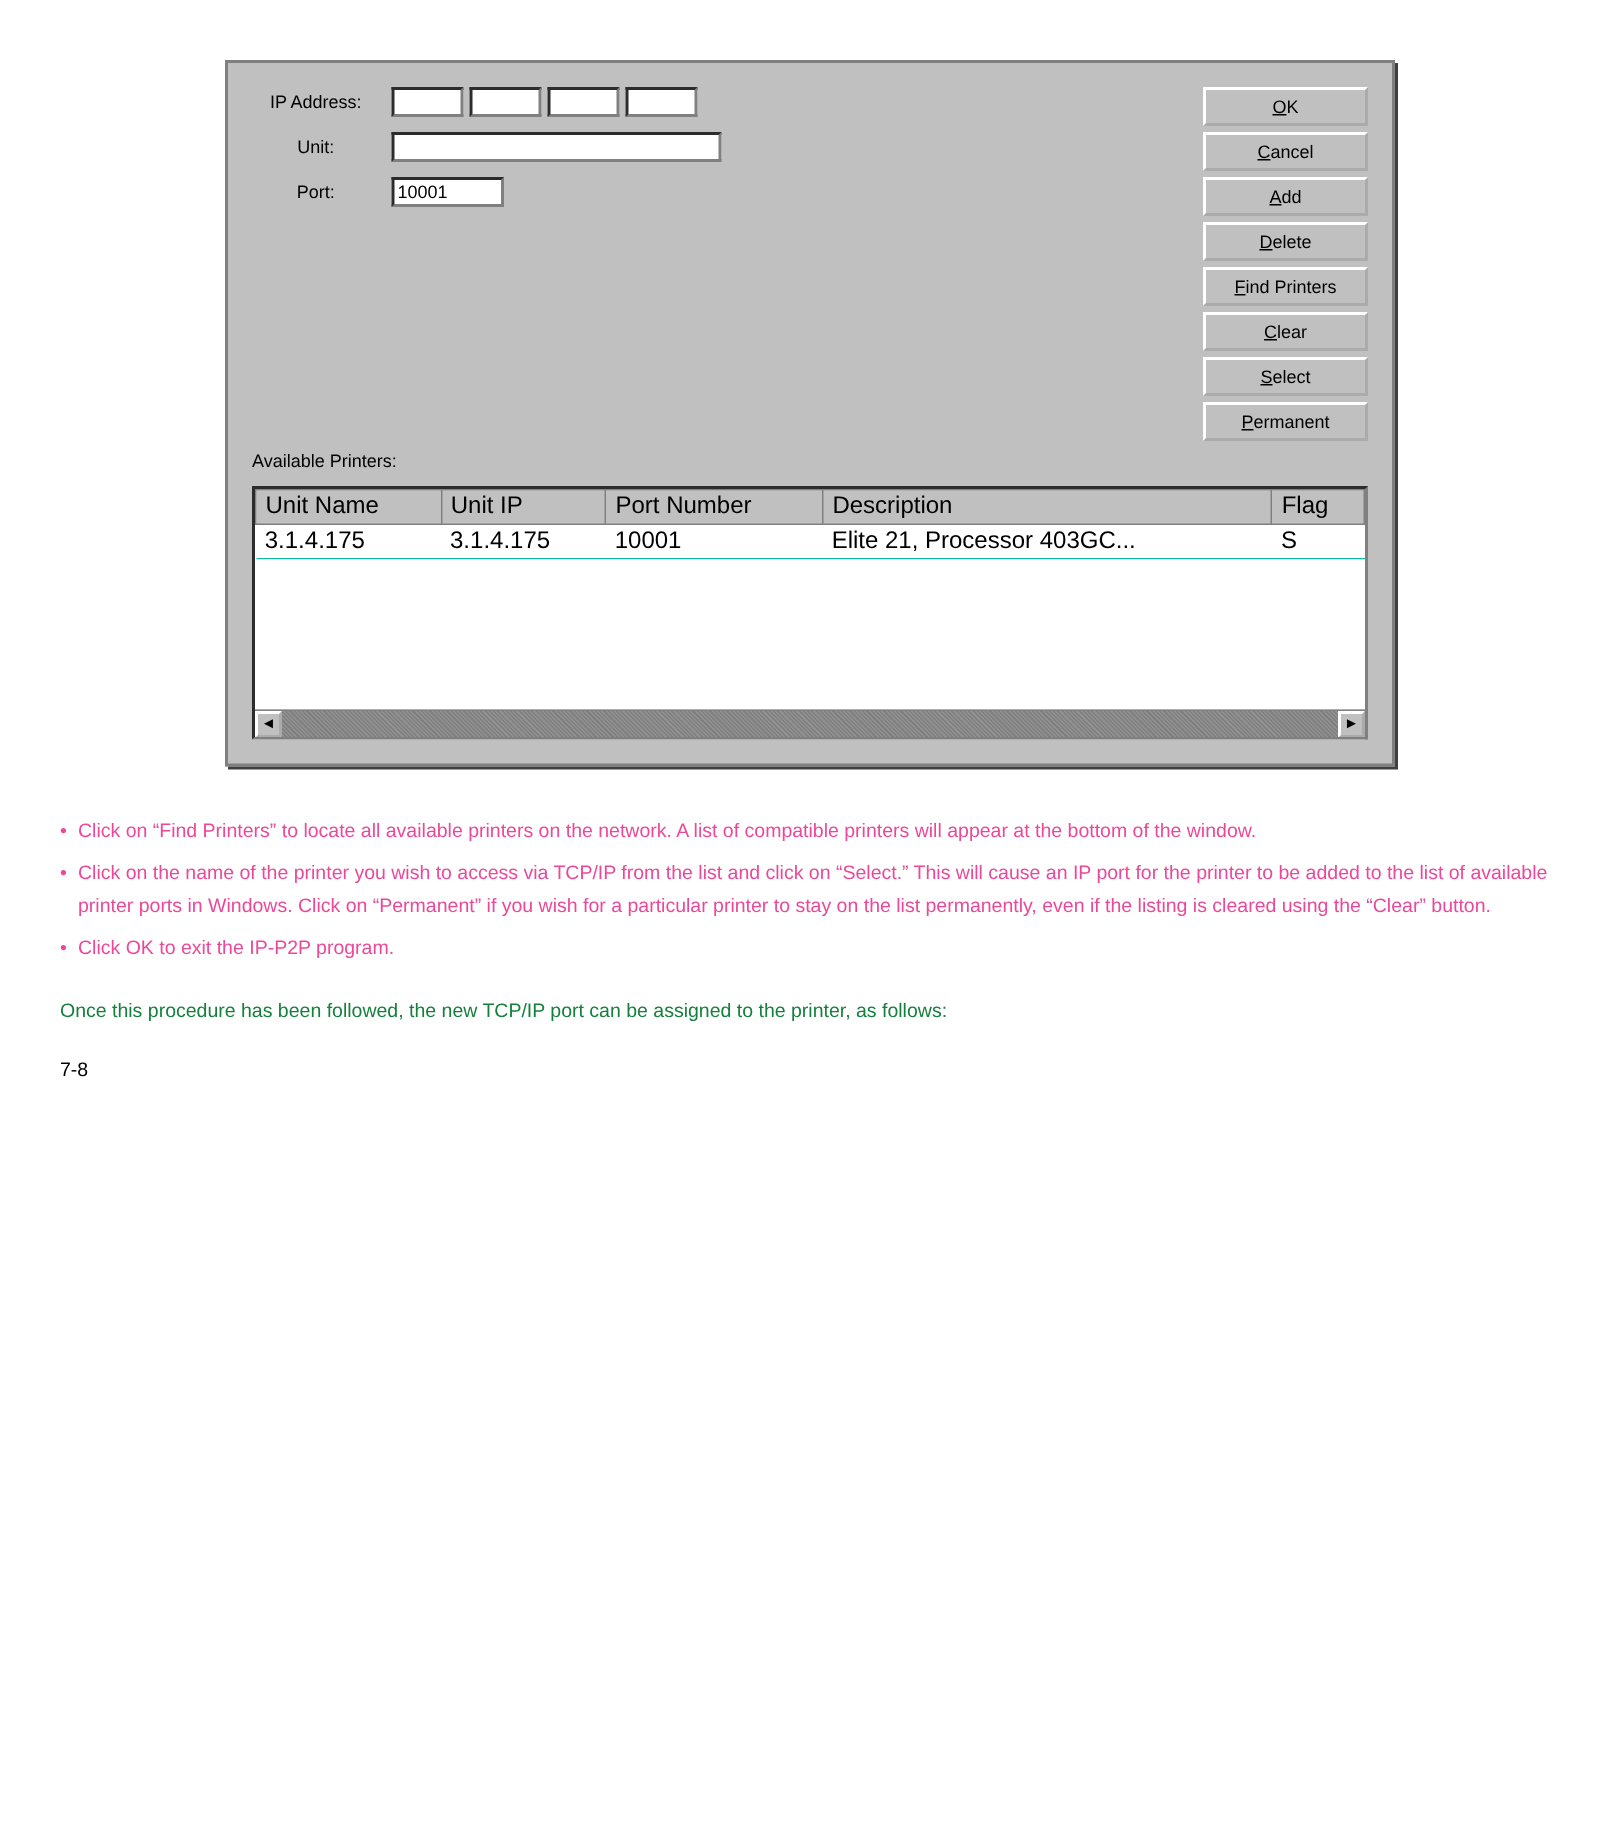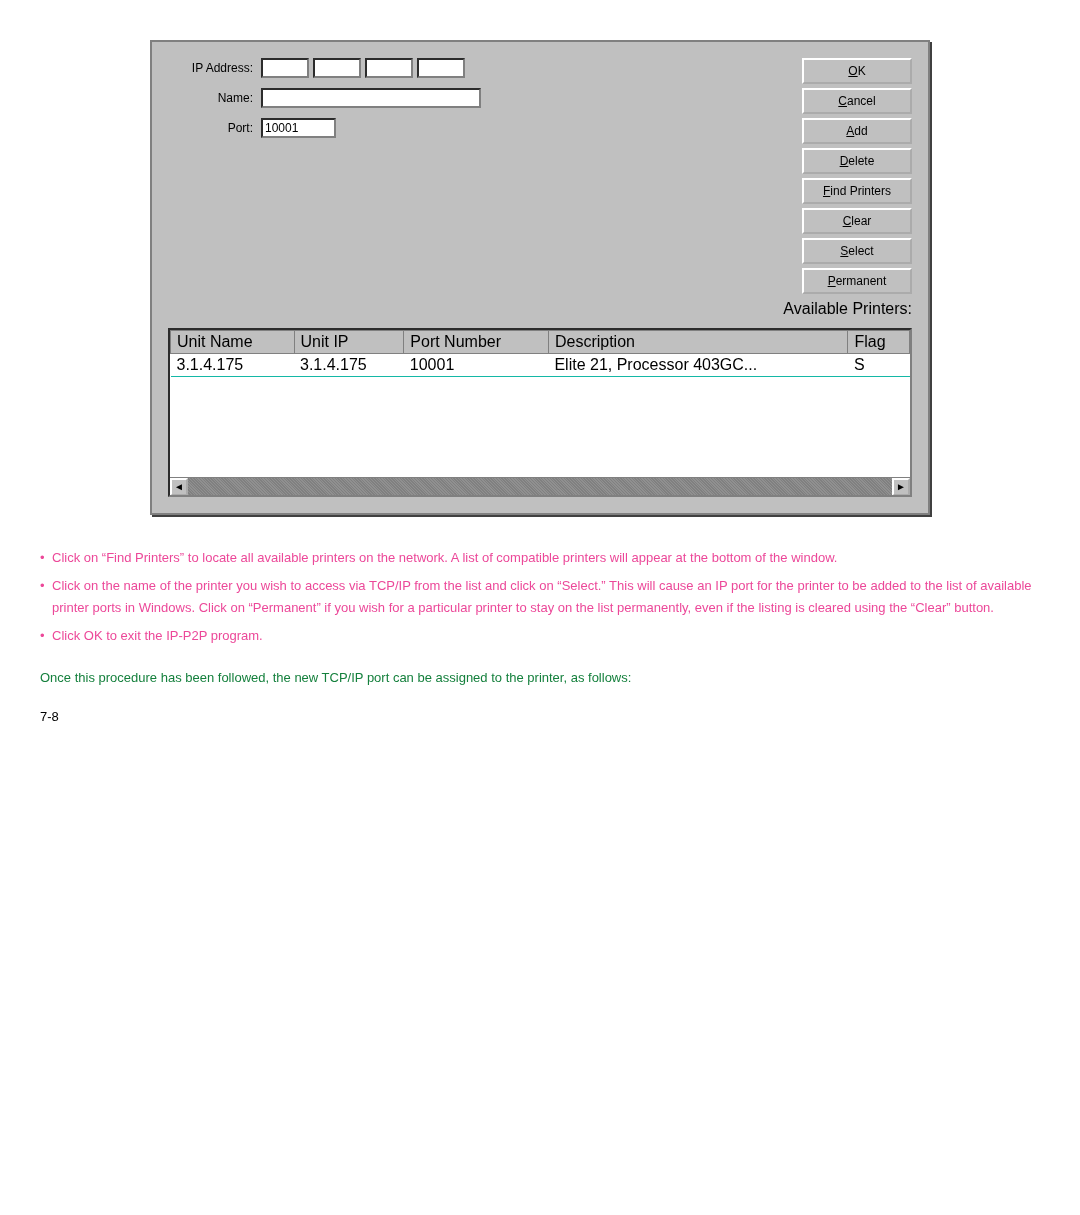--- a/index.html
+++ b/index.html
@@ -75,21 +75,21 @@
     }
 
     .form-row {
       display: flex;
       align-items: center;
       gap: 8px;
     }
 
     .form-label {
       width: 85px;
-      text-align: right;
+      text-align: center;
       flex-shrink: 0;
       font-size: 12px;
     }
 
     .ip-fields {
       display: flex;
       gap: 4px;
       align-items: center;
     }
 
@@ -141,24 +141,23 @@
       align-items: center;
       justify-content: center;
       position: relative;
     }
 
     .win-button .underline {
       text-decoration: underline;
     }
 
     .available-printers-label {
-      font-size: 16px;
+      font-size: 12px;
       margin-top: 6px;
       margin-bottom: 4px;
-      text-align: right;
     }
 
     .printers-table-wrapper {
       border: 2px inset #808080;
       background: #ffffff;
       overflow: auto;
       position: relative;
     }
 
     .printers-table {
@@ -268,21 +267,21 @@
           <div class="form-row">
             <span class="form-label">IP Address:</span>
             <div class="ip-fields">
               <input class="ip-input" type="text" value="" style="">
               <input class="ip-input" type="text" value="" style="">
               <input class="ip-input" type="text" value="" style="">
               <input class="ip-input" type="text" value="" style="">
             </div>
           </div>
           <div class="form-row">
-            <span class="form-label">Name:</span>
+            <span class="form-label">Unit:</span>
             <input class="text-input" type="text" value="" style="">
           </div>
           <div class="form-row">
             <span class="form-label">Port:</span>
             <input class="port-input" type="text" value="10001" style="">
           </div>
         </div>
 
         <div class="buttons-section">
           <button class="win-button">

